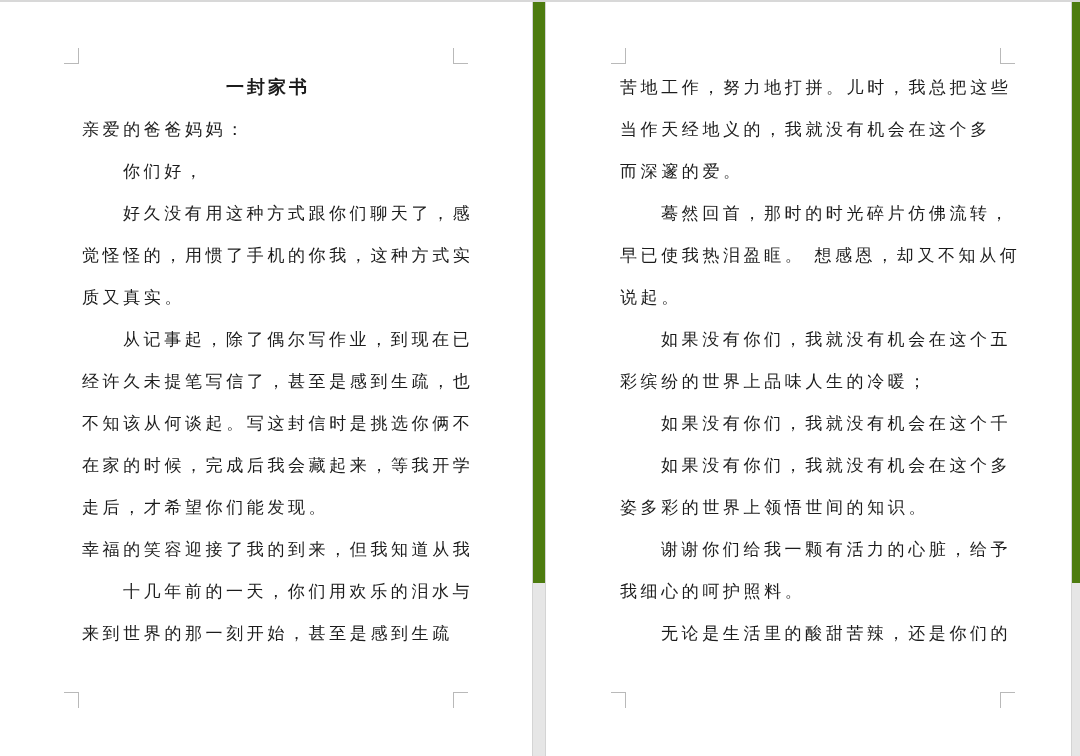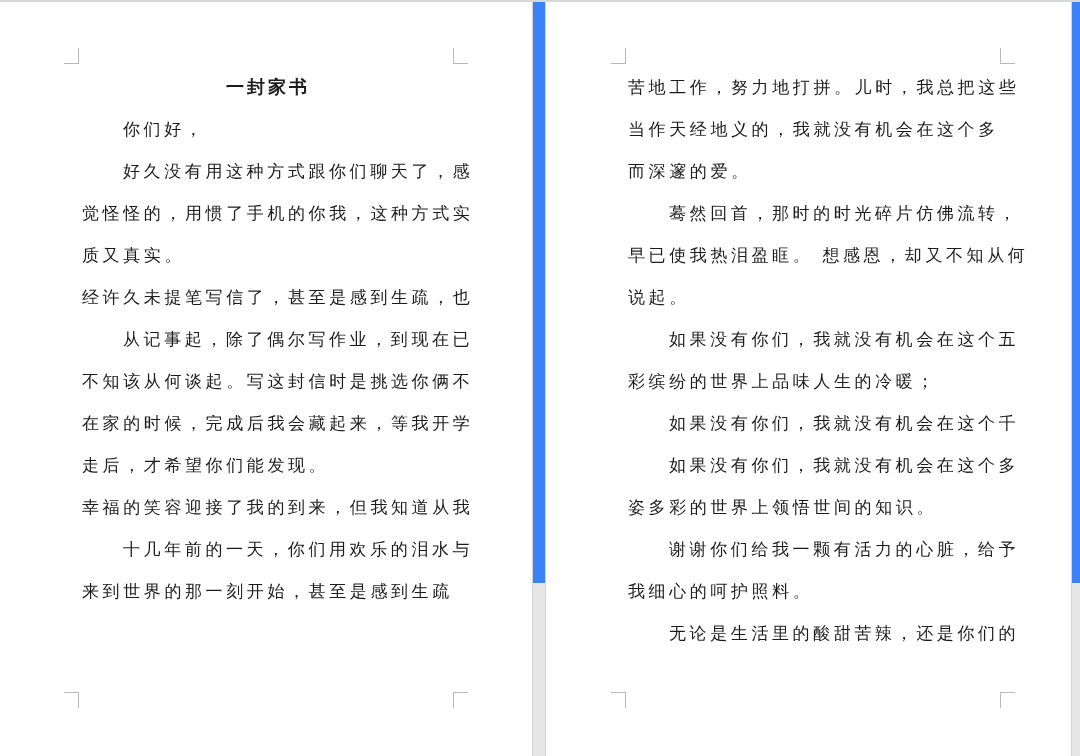--- a/index.html
+++ b/index.html
@@ -7,21 +7,21 @@
       padding: 0;
       width: 1080px;
       height: 756px;
       overflow: hidden;
       background: #e6e6e6;
     }
     .viewport {
       position: relative;
       width: 1080px;
       height: 583px;
-      background: #3b82f6;
+      background: #4d7c0f;
     }
     .page {
       position: absolute;
       top: 2px;
       height: 760px;
       background: #ffffff;
       box-sizing: border-box;
     }
     .page.left {
       left: 0px;
@@ -58,21 +58,21 @@
       position: absolute;
       top: 64px;
       width: 380px;
       font-family: "DejaVu Serif", "Liberation Serif", serif;
       font-size: 17px;
       color: #1c1c1c;
       letter-spacing: 3.6px;
       line-height: 42px;
     }
     .page.left .text-area { left: 82px; }
-    .page.right .text-area { left: 82px; top: 64px; }
+    .page.right .text-area { left: 74px; top: 64px; }
 
     .line {
       display: block;
       height: 42px;
       white-space: nowrap;
     }
     .indent { padding-left: 41px; }
     .title {
       text-align: center;
       font-weight: bold;
@@ -89,26 +89,27 @@
 
   <div class="page left">
     <div class="corner tl" style="left:64px; top:46px;"></div>
     <div class="corner tr" style="left:453px; top:46px;"></div>
     <div class="corner bl" style="left:64px; top:690px;"></div>
     <div class="corner br" style="left:453px; top:690px;"></div>
 
     <div class="text-area">
       <span class="line title">一封家书</span>
       <div id="left-lines">
+          <span class="line">亲爱的爸爸妈妈：</span>
           <span class="line indent">你们好，</span>
           <span class="line indent">好久没有用这种方式跟你们聊天了，感</span>
           <span class="line">觉怪怪的，用惯了手机的你我，这种方式实</span>
           <span class="line">质又真实。</span>
+          <span class="line indent">从记事起，除了偶尔写作业，到现在已</span>
           <span class="line">经许久未提笔写信了，甚至是感到生疏，也</span>
-          <span class="line indent">从记事起，除了偶尔写作业，到现在已</span>
           <span class="line">不知该从何谈起。写这封信时是挑选你俩不</span>
           <span class="line">在家的时候，完成后我会藏起来，等我开学</span>
           <span class="line">走后，才希望你们能发现。</span>
           <span class="line">幸福的笑容迎接了我的到来，但我知道从我</span>
           <span class="line indent">十几年前的一天，你们用欢乐的泪水与</span>
           <span class="line">来到世界的那一刻开始，甚至是感到生疏</span>
         </div>
     </div>
   </div>
 

